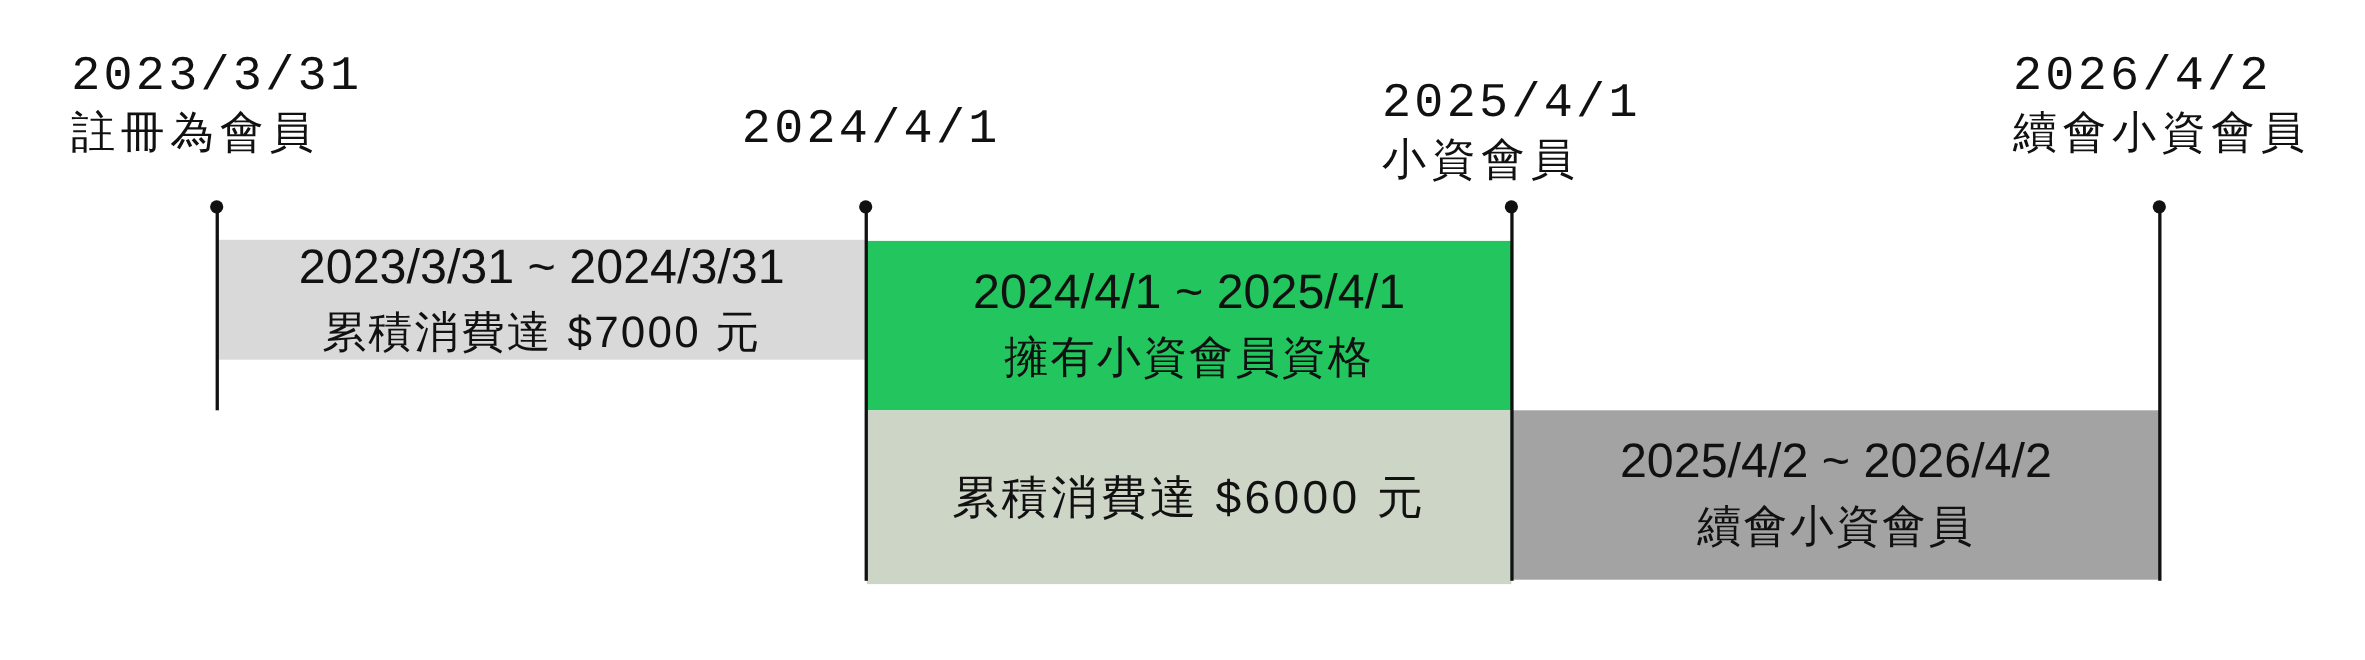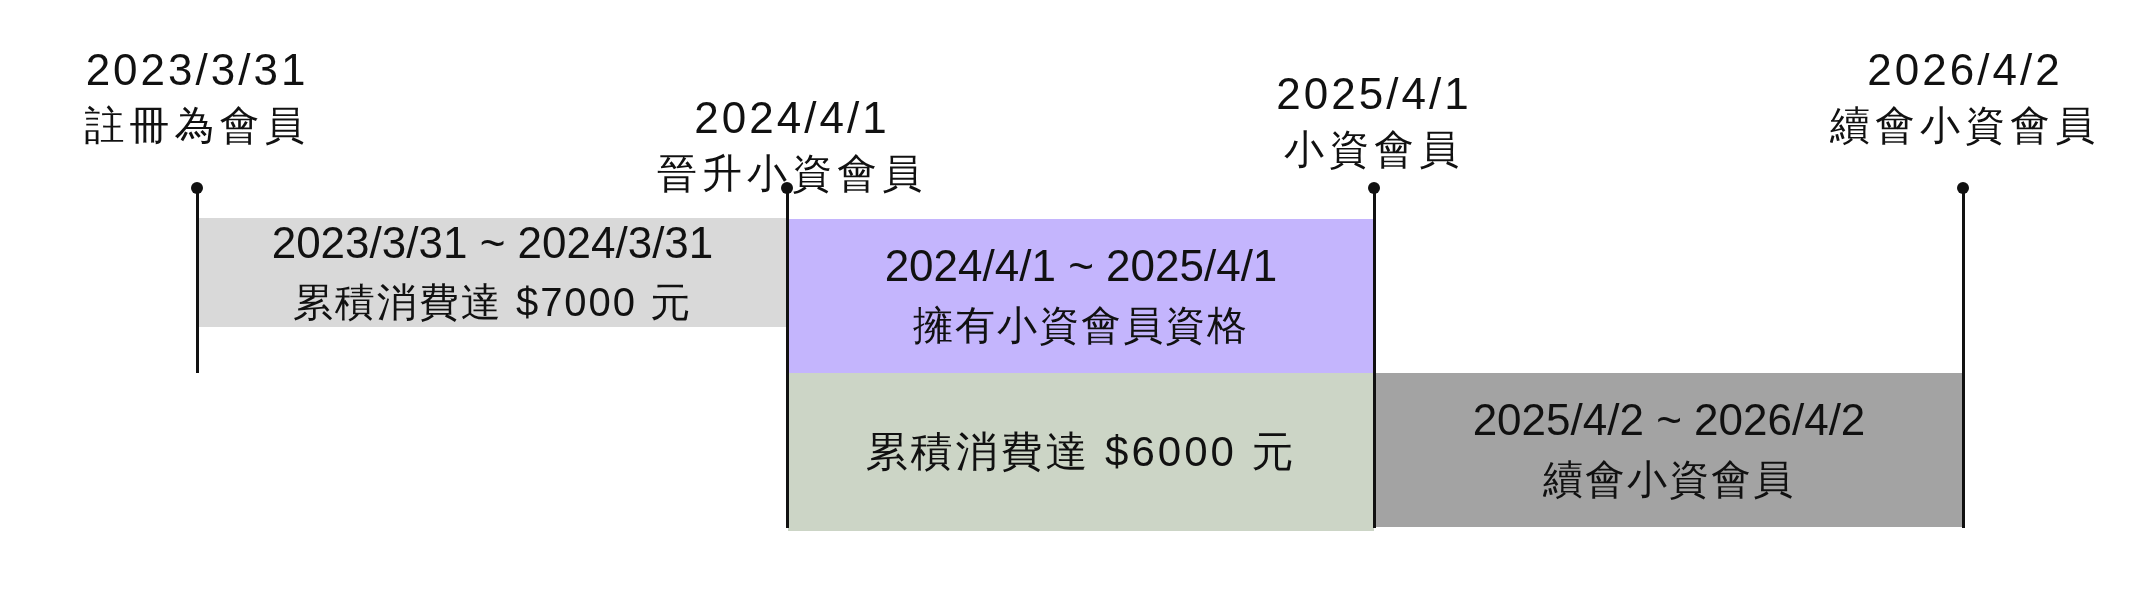--- a/index.html
+++ b/index.html
@@ -10,23 +10,23 @@
     body {
       width: 2150px;
       height: 600px;
       position: relative;
       overflow: hidden;
       font-family: "Liberation Sans", "DejaVu Sans", sans-serif;
       color: #111111;
     }
     .milestone-label {
       position: absolute;
-      text-align: center;
       white-space: nowrap;
       transform: translateX(-50%);
+      font-family: Liberation Mono, monospace;
     }
     .milestone-date {
       font-size: 44px;
       letter-spacing: 3px;
       line-height: 52px;
       font-weight: normal;
     }
     .milestone-title {
       font-size: 40px;
       letter-spacing: 5px;
@@ -73,21 +73,20 @@
   </style>
 </head>
 <body>
 
 <div class="milestone-label" style="left:197px; top:44px;">
   <div class="milestone-date">2023/3/31</div>
   <div class="milestone-title">註冊為會員</div>
 </div>
 <div class="milestone-label" style="left:792px; top:44px;margin-top:48px;">
   <div class="milestone-date">2024/4/1</div>
-  <div class="milestone-title">晉升小資會員</div>
 </div>
 <div class="milestone-label" style="left:1374px; top:44px;margin-top:24px;">
   <div class="milestone-date">2025/4/1</div>
   <div class="milestone-title">小資會員</div>
 </div>
 <div class="milestone-label" style="left:1965px; top:44px;">
   <div class="milestone-date">2026/4/2</div>
   <div class="milestone-title">續會小資會員</div>
 </div>
 
@@ -99,21 +98,21 @@
 <div class="timeline-line" style="left:196px; top:188px; height:185px;"></div>
 <div class="timeline-line" style="left:786px; top:188px; height:340px;"></div>
 <div class="timeline-line" style="left:1373px; top:188px; height:340px;"></div>
 <div class="timeline-line" style="left:1962px; top:188px; height:340px;"></div>
 
 <div class="period-box" style="left:198px; top:218px; width:589px; height:109px; background:#d9d9d9;">
   <div class="period-range">2023/3/31 ~ 2024/3/31</div>
   <div class="period-desc">累積消費達 $7000 元</div>
 </div>
 
-<div class="period-box" style="left:788px; top:219px; width:586px; height:154px; background:#c4b5fd;">
+<div class="period-box" style="left:788px; top:219px; width:586px; height:154px; background:#22c55e;">
   <div class="period-range">2024/4/1 ~ 2025/4/1</div>
   <div class="period-desc">擁有小資會員資格</div>
 </div>
 
 <div class="period-box" style="left:788px; top:373px; width:586px; height:158px; background:#ccd5c6;">
   <div class="period-single">累積消費達 $6000 元</div>
 </div>
 
 <div class="period-box" style="left:1375px; top:373px; width:588px; height:154px; background:#a3a3a3;">
   <div class="period-range">2025/4/2 ~ 2026/4/2</div>

